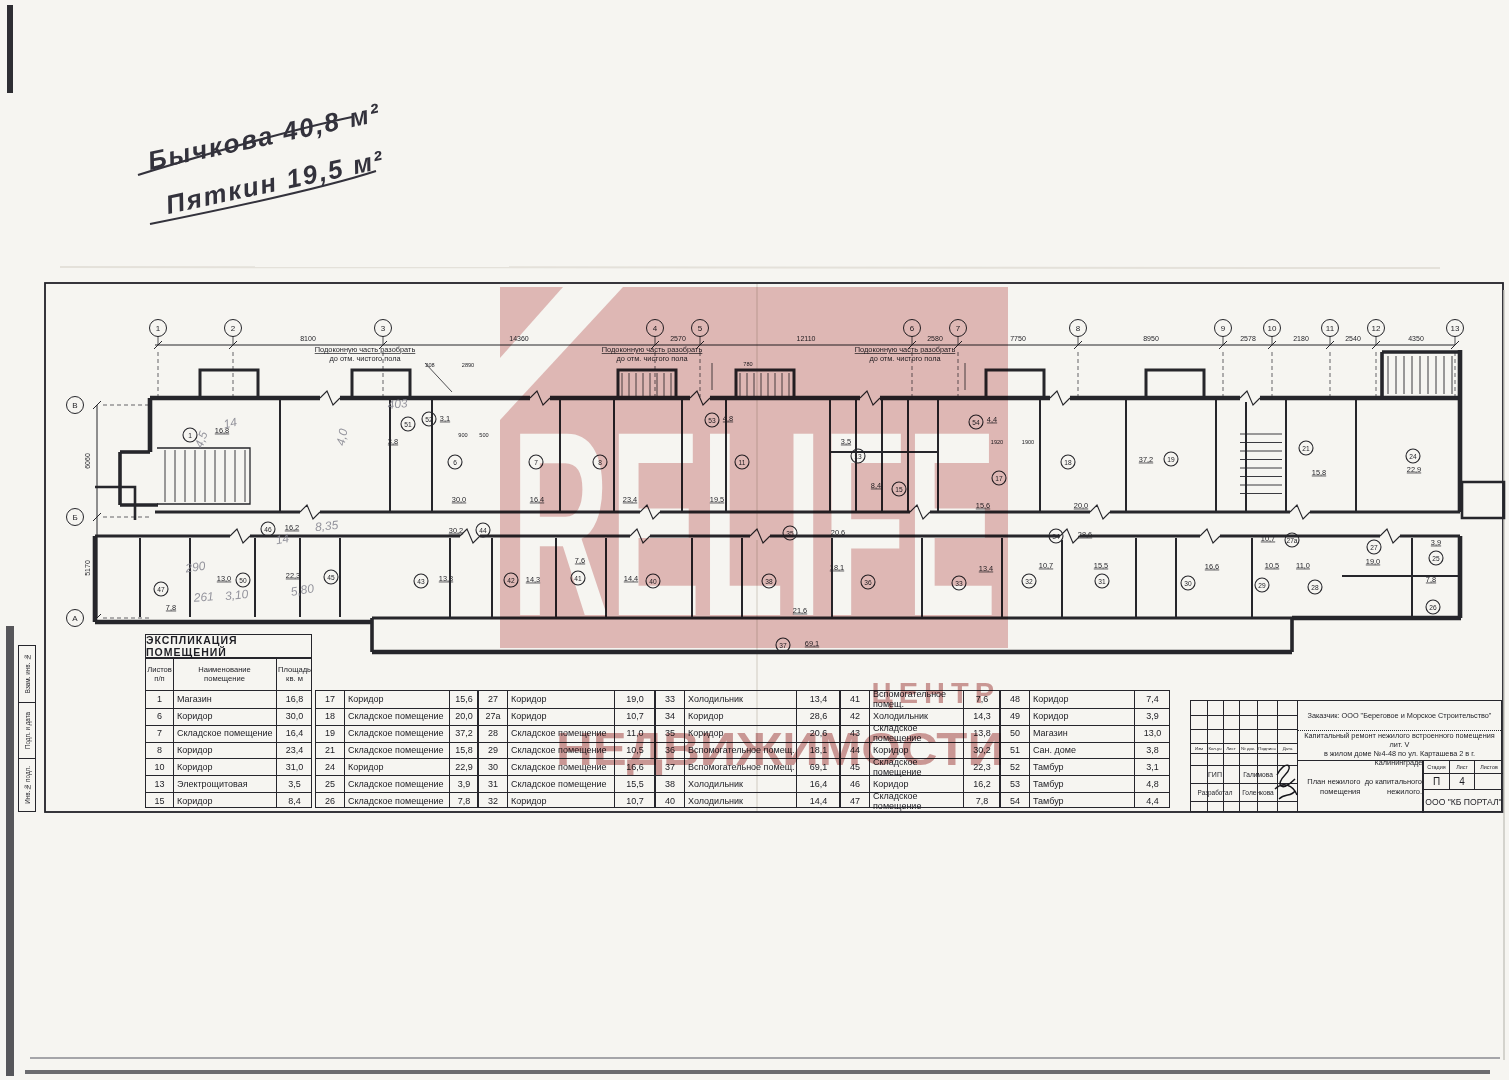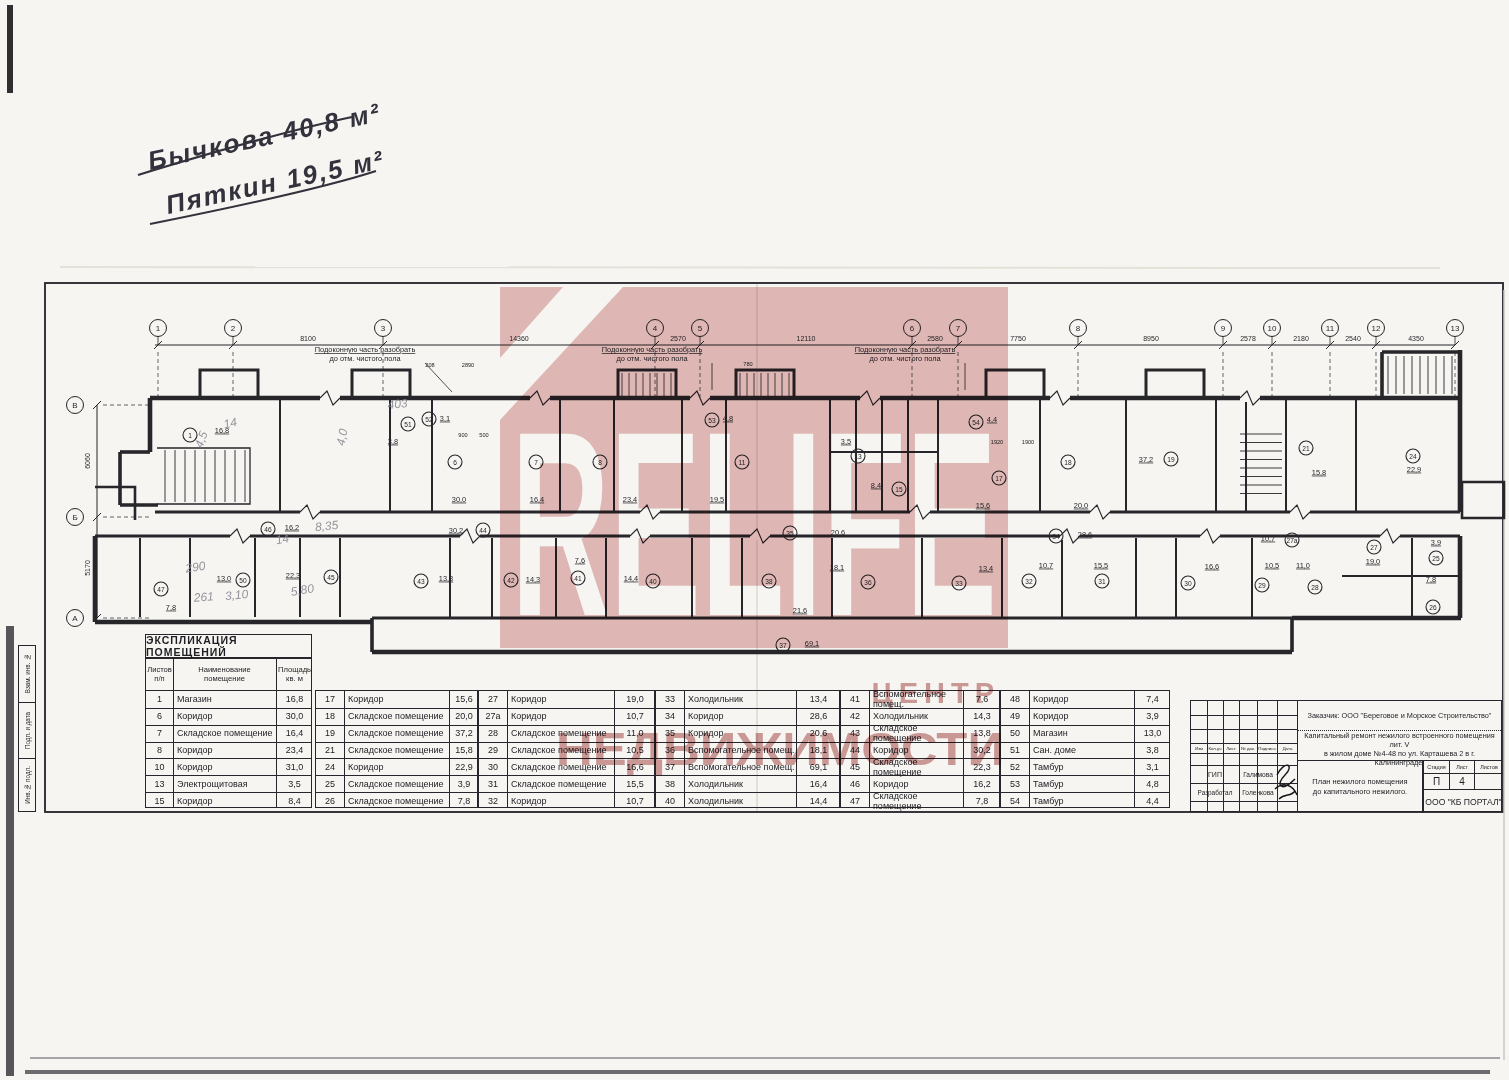--- a/index.html
+++ b/index.html
@@ -23,21 +23,21 @@
   .tb{position:absolute;left:1190px;top:700px;width:312px;height:112px;border:1.6px solid #26262c;
       box-sizing:border-box;font-size:7.5px;}
   .tb .zone-l{position:absolute;left:0;top:0;width:107px;height:100%;border-right:1.2px solid #26262c;box-sizing:border-box;}
   .tb .zone-r{position:absolute;left:107px;top:0;right:0;height:100%;}
   .tb .txt{position:absolute;display:flex;align-items:center;justify-content:center;text-align:center;}
   .tb .row1{position:absolute;left:0;top:0;right:0;height:30px;border-bottom:1px dotted #26262c;box-sizing:border-box;
             display:flex;align-items:center;justify-content:center;text-align:center;padding:0 6px;font-size:7.3px;}
   .tb .row2{position:absolute;left:0;top:30px;right:0;height:30px;border-bottom:1px solid #26262c;box-sizing:border-box;
             display:flex;flex-direction:column;align-items:center;justify-content:flex-start;text-align:center;font-size:7.3px;line-height:9px;}
   .tb .cap{position:absolute;left:0;top:60px;width:125px;height:52px;border-right:1px solid #26262c;box-sizing:border-box;
-           display:flex;flex-direction:column;align-items:center;justify-content:center;font-size:7.5px;line-height:10px;text-align:right;}
+           display:flex;flex-direction:row;align-items:center;justify-content:center;font-size:7.5px;line-height:10px;text-align:right;}
   .tb .stage{position:absolute;left:125px;top:60px;width:80px;height:52px;}
   .tb .scell{position:absolute;box-sizing:border-box;border-left:1px solid #26262c;display:flex;align-items:center;justify-content:center;}
   .tb .company{position:absolute;left:0;top:28px;width:80px;height:24px;border-top:1px solid #26262c;border-left:1px solid #26262c;
                box-sizing:border-box;display:flex;align-items:center;justify-content:center;font-size:8.6px;}
   
   .strip{position:absolute;left:18px;top:645px;width:18px;height:167px;border:1.2px solid #26262c;box-sizing:border-box;}
   .strip .scellv{position:absolute;left:0;width:100%;box-sizing:border-box;border-bottom:1px solid #26262c;
                  display:flex;align-items:center;justify-content:center;}
   .strip .rot{writing-mode:vertical-rl;transform:rotate(180deg);font-size:6.3px;white-space:nowrap;color:#1e1e24;}
   

